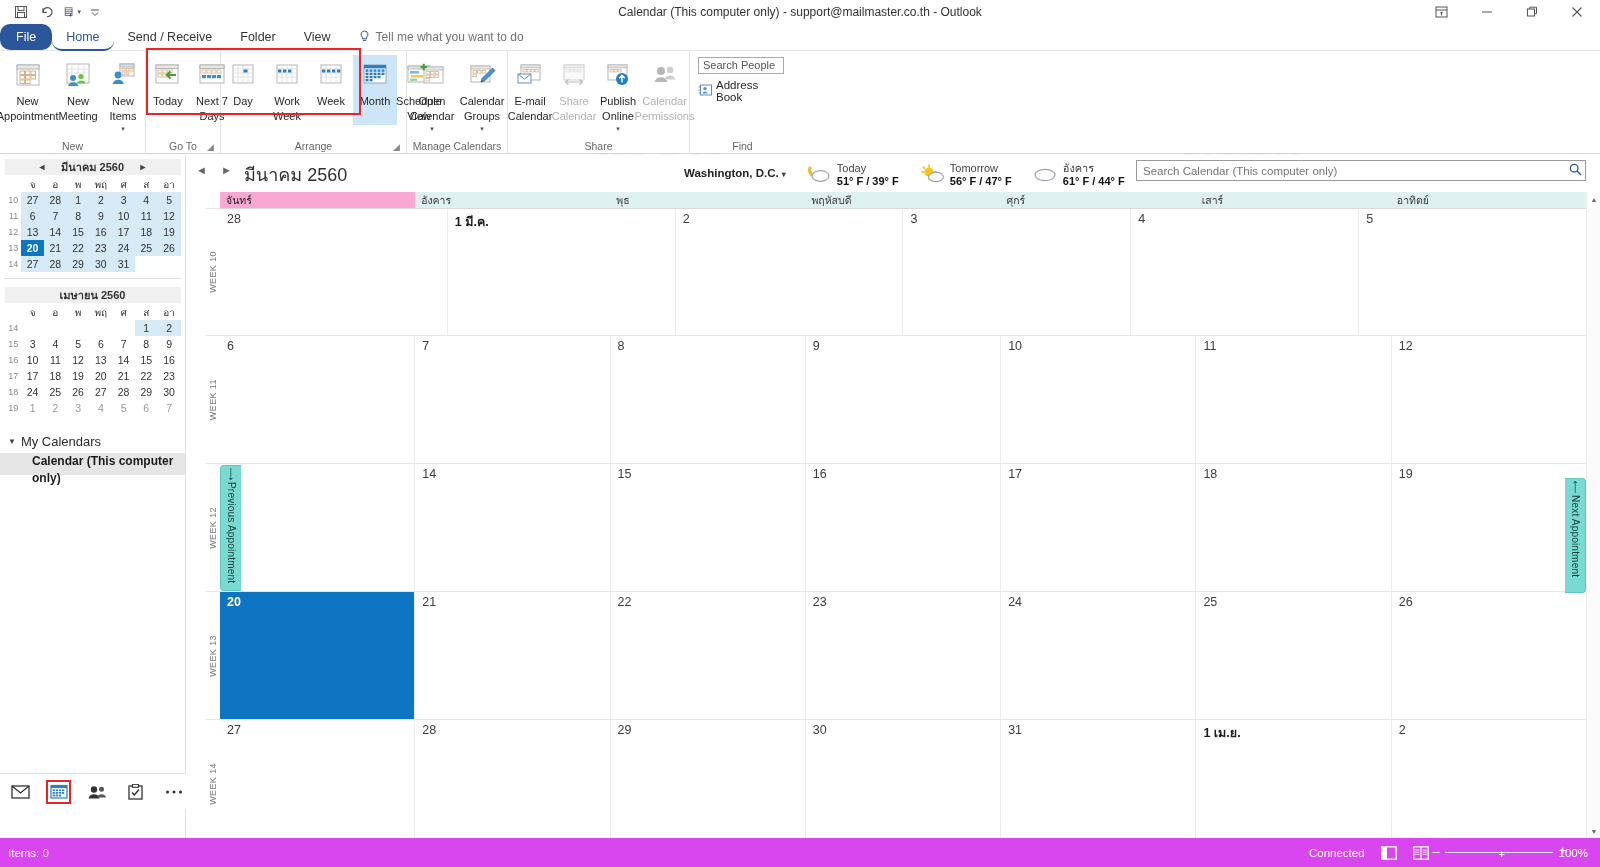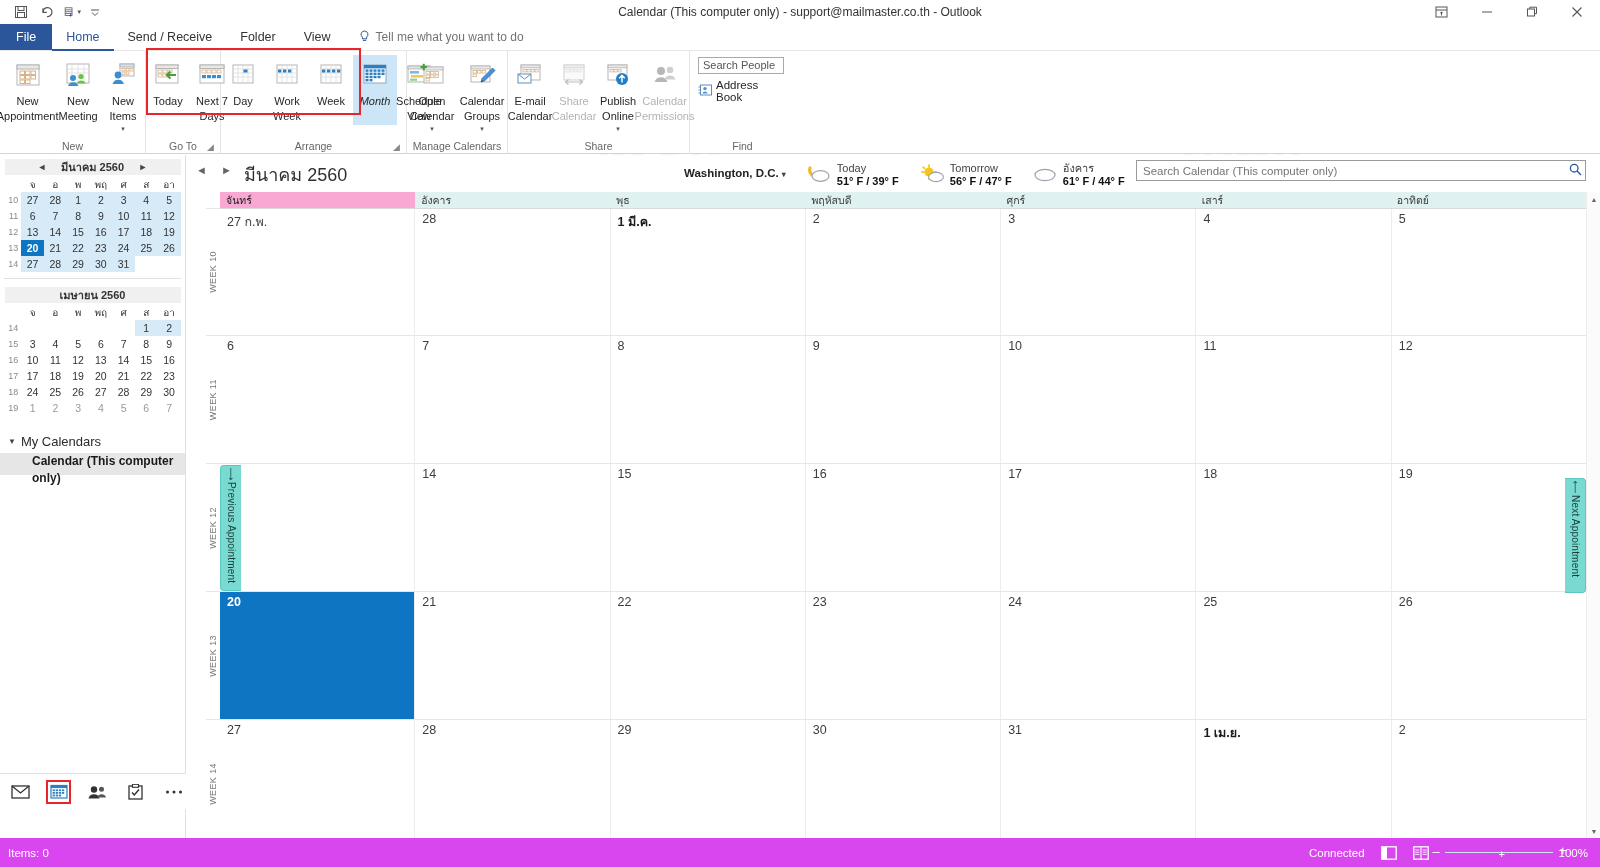--- a/index.html
+++ b/index.html
@@ -28,41 +28,41 @@
   .title-text { position:absolute; left:0; right:0; top:0; height:24px; line-height:24px;
                 text-align:center; font-size:12px; color:#333; }
   .wincontrols { position:absolute; right:0; top:0; height:24px; display:flex; }
   .wc { width:45px; height:24px; display:flex; align-items:center; justify-content:center;
         color:#555; font-size:12px; }
   .wc.close { width:46px; }
 
   
   .tabbar { height:27px; background:#fff; position:relative; z-index:10;
             display:flex; align-items:stretch; border-bottom:1px solid #e7e7e7; }
-  .tab { padding:0 14px; display:flex; align-items:center; font-size:12.5px; color:#333; cursor:default; }
+  .tab { padding:0 14px; display:flex; align-items:center; font-size:12.5px; color:#333; cursor:default;border-radius:10px; }
   .tab.file { background:#2b579a; color:#fff; padding:0 16px; font-weight:400; }
   .tab.active { color:#2b579a; border-bottom:2px solid #2b579a; margin-bottom:-1px; font-weight:400; }
   .tellme { display:flex; align-items:center; gap:5px; padding-left:14px; color:#737373; font-size:12px; }
   .bulb { width:12px; height:14px; position:relative; color:#2b579a; }
 
   
   .ribbon { height:103px; background:#fff; position:relative; z-index:10;
             border-bottom:1px solid #d4d4d4; display:flex; }
   .rgroup { position:relative; height:103px; display:flex; flex-direction:column;
             border-right:1px solid #e3e3e3; }
   .rgroup-items { flex:1; display:flex; align-items:flex-start; padding-top:4px; }
   .rgroup-label { height:15px; line-height:15px; text-align:center; font-size:10.5px; color:#666;
                   position:relative; }
   .rgroup-label .dlg { position:absolute; right:6px; top:1px; font-size:9px; color:#888; }
   .rbtn { width:auto; min-width:44px; padding:2px 6px 0; display:flex; flex-direction:column;
           align-items:center; cursor:default; text-align:center; }
   .rbtn .ic { height:36px; display:flex; align-items:center; justify-content:center; }
   .rbtn .lb { font-size:11px; line-height:12.5px; color:#262626; margin-top:2px; }
   .rbtn.dis .lb { color:#b3b3b3; }
-  .rbtn.sel { background:#cde6f7;font-style:italic; }
+  .rbtn.sel { background:#cde6f7; }
   .caret { font-size:7px; color:#555; vertical-align:middle; }
 
   .redbox { position:absolute; border:2px solid #e8262a; pointer-events:none; z-index:30; }
 
   
   .findgrp { padding:6px 8px 0 8px; }
   .spbox { width:86px; height:17px; border:1px solid #aaa; background:#fff;
            font-size:11px; color:#555; padding:0 4px; line-height:15px; }
   .abook { display:flex; align-items:center; gap:4px; margin-top:5px; font-size:11.5px; color:#262626; }
 
@@ -882,23 +882,20 @@
           <span class="wklabel">WEEK 13</span>
           </div>
         <div class="wkcell" style="top:511px; height:128px;">
           <span class="wklabel">WEEK 14</span>
           </div>
       </div>
 
       <div class="grid">
         <div class="wrow" style="top:0; height:127px;">
           <div class="dcell">
-              <span class="num">27 ก.พ.</span>
-            </div>
-          <div class="dcell">
               <span class="num">28</span>
             </div>
           <div class="dcell">
               <span class="num bold">1 มี.ค.</span>
             </div>
           <div class="dcell">
               <span class="num">2</span>
             </div>
           <div class="dcell">
               <span class="num">3</span>

